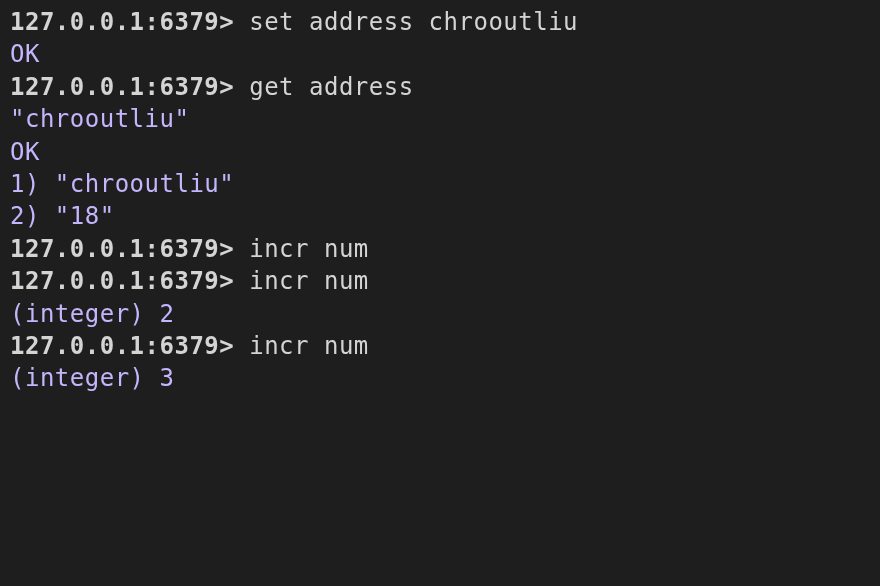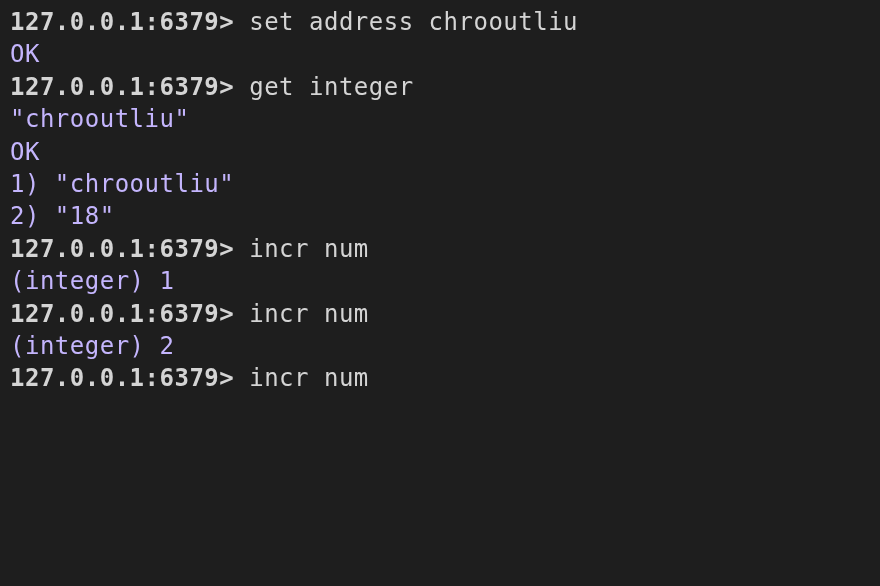--- a/index.html
+++ b/index.html
@@ -32,23 +32,23 @@
     .response {
       color: #c4b5fd;
     }
   </style>
 </head>
 <body>
 
 <div>
   <div class="line"><span class="prompt">127.0.0.1:6379&gt; </span><span class="command">set address chrooutliu</span></div>
   <div class="line response">OK</div>
-  <div class="line"><span class="prompt">127.0.0.1:6379&gt; </span><span class="command">get integer</span></div>
+  <div class="line"><span class="prompt">127.0.0.1:6379&gt; </span><span class="command">get address</span></div>
   <div class="line response">"chrooutliu"</div>
   <div class="line response">OK</div>
   <div class="line response">1) "chrooutliu"</div>
   <div class="line response">2) "18"</div>
   <div class="line"><span class="prompt">127.0.0.1:6379&gt; </span><span class="command">incr num</span></div>
-  <div class="line response">(integer) 1</div>
   <div class="line"><span class="prompt">127.0.0.1:6379&gt; </span><span class="command">incr num</span></div>
   <div class="line response">(integer) 2</div>
   <div class="line"><span class="prompt">127.0.0.1:6379&gt; </span><span class="command">incr num</span></div>
+  <div class="line response">(integer) 3</div>
 </div>
 
 </body></html>

